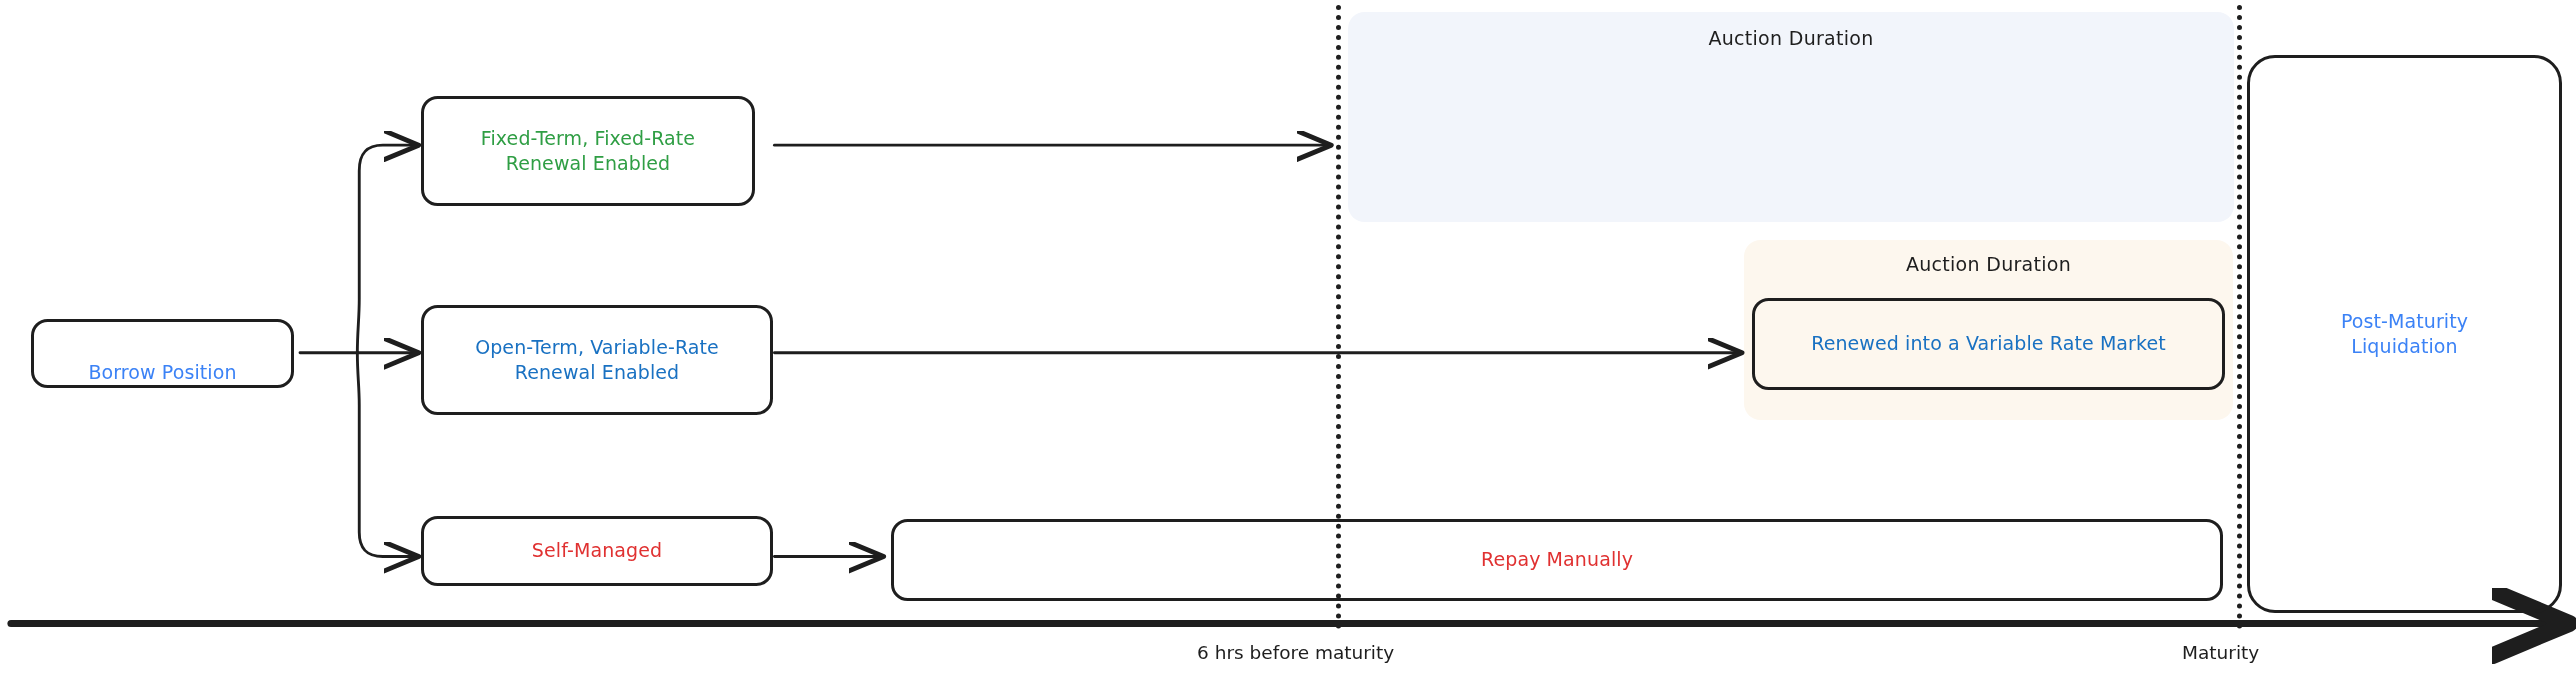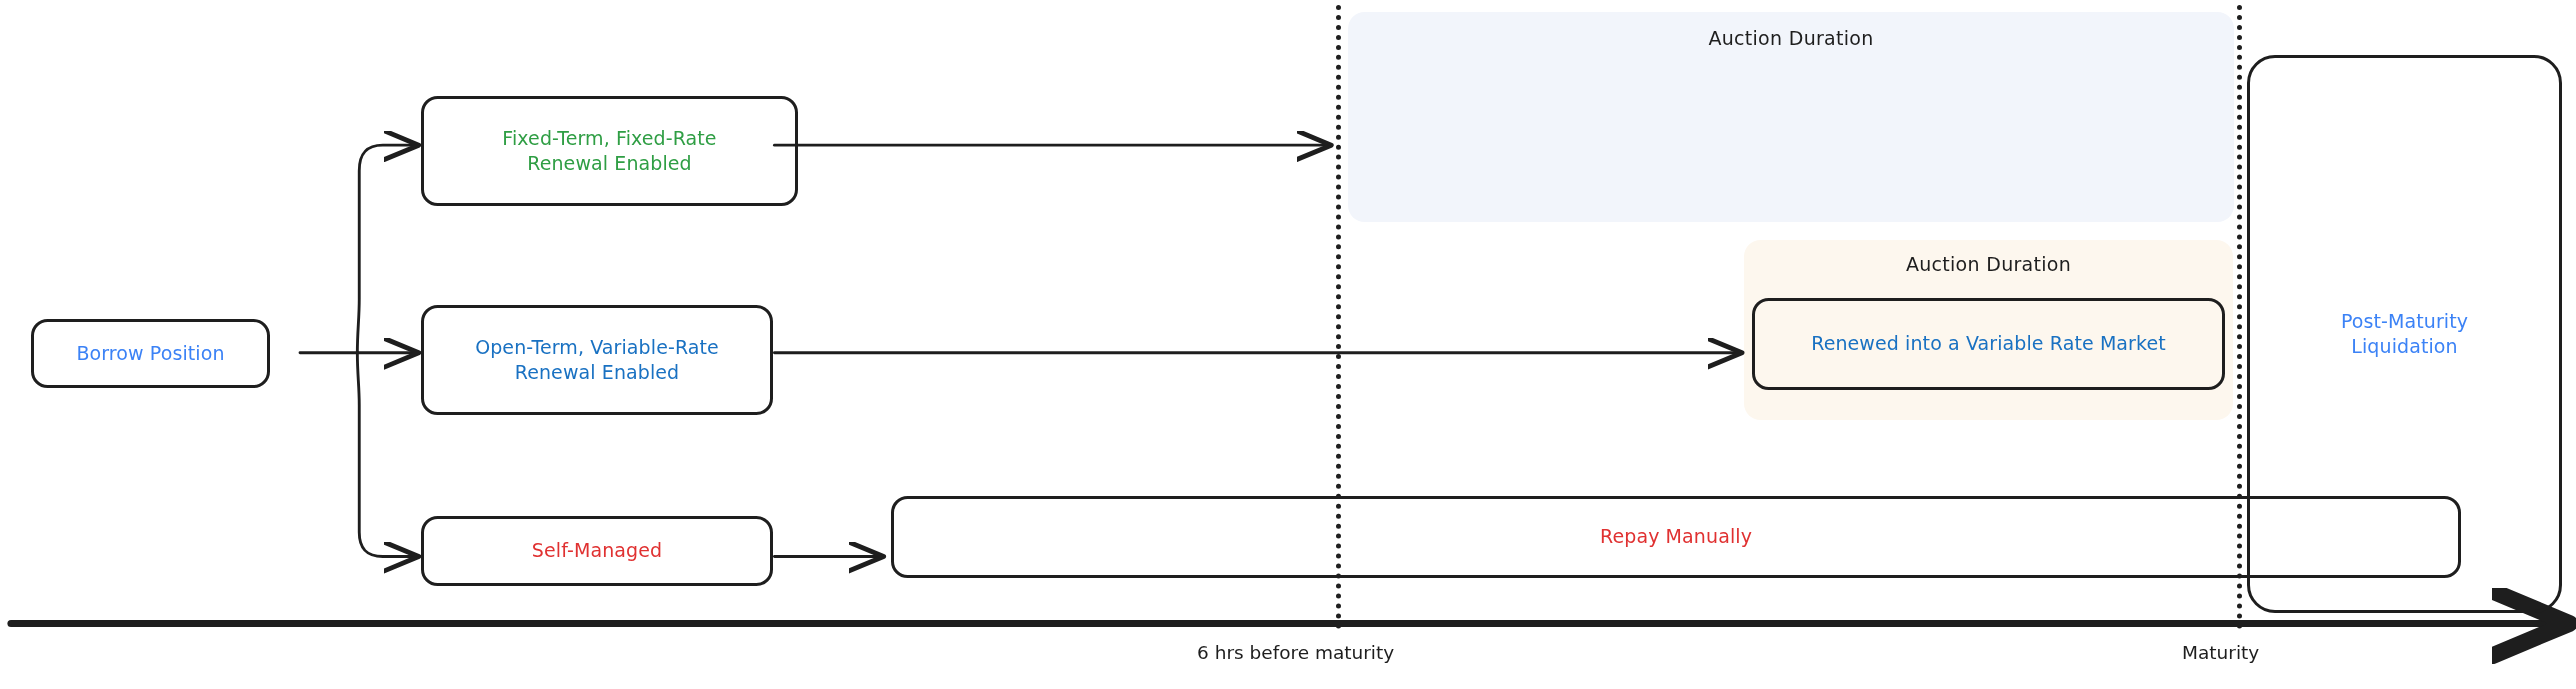--- a/index.html
+++ b/index.html
@@ -120,44 +120,44 @@
 
     <path d="M1215,228 L2085,228" fill="none" stroke="#1e1e1e" stroke-width="4.5" stroke-linecap="round" marker-end="url(#ah)"></path>
 
     <path d="M1215,554 L2730,554" fill="none" stroke="#1e1e1e" stroke-width="4.5" stroke-linecap="round" marker-end="url(#ah)"></path>
 
     <path d="M1215,874 L1382,874" fill="none" stroke="#1e1e1e" stroke-width="4.5" stroke-linecap="round" marker-end="url(#ah)"></path>
 
     <path d="M16,979 L4012,979" fill="none" stroke="#1e1e1e" stroke-width="11" stroke-linecap="round" marker-end="url(#ah-solid)"></path>
   </svg>
 
-  <div class="node" style="left:31px; top:319px; width:239px; height:69px; font-size:19px;">
+  <div class="node" style="left:31px; top:319px; width:263px; height:69px; font-size:19px;align-items:flex-end;">
     <span class="node-label c-black">Borrow Position</span>
   </div>
 
-  <div class="node" style="left:421px; top:96px; width:377px; height:110px; font-size:19px;">
+  <div class="node" style="left:421px; top:96px; width:334px; height:110px; font-size:19px;">
     <span class="node-label c-green">Fixed-Term, Fixed-Rate
 Renewal Enabled</span>
   </div>
 
   <div class="node" style="left:421px; top:305px; width:352px; height:110px; font-size:19px;">
     <span class="node-label c-blue">Open-Term, Variable-Rate
 Renewal Enabled</span>
   </div>
 
   <div class="node" style="left:421px; top:516px; width:352px; height:70px; font-size:19px;">
     <span class="node-label c-red">Self-Managed</span>
   </div>
 
 
   <div class="node" style="left:1752px; top:298px; width:473px; height:92px; font-size:19px;">
     <span class="node-label c-blue">Renewed into a Variable Rate Market</span>
   </div>
 
-  <div class="node" style="left:891px; top:496px; width:1570px; height:82px; font-size:19px;">
+  <div class="node" style="left:891px; top:519px; width:1332px; height:82px; font-size:19px;">
     <span class="node-label c-red">Repay Manually</span>
   </div>
 
   <div class="node" style="left:2247px; top:55px; width:315px; height:558px; font-size:19px; border-radius:28px;">
     <span class="node-label c-black">Post-Maturity
 Liquidation</span>
   </div>
 
   <div class="axis-caption" style="left:1197px; top:642px; font-size:18.5px;">6 hrs before maturity</div>
 

